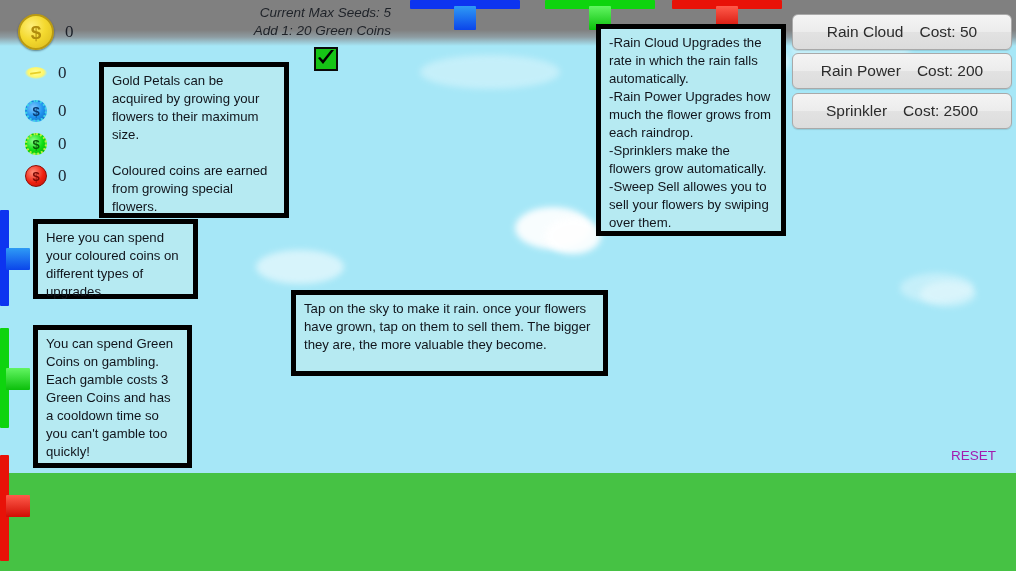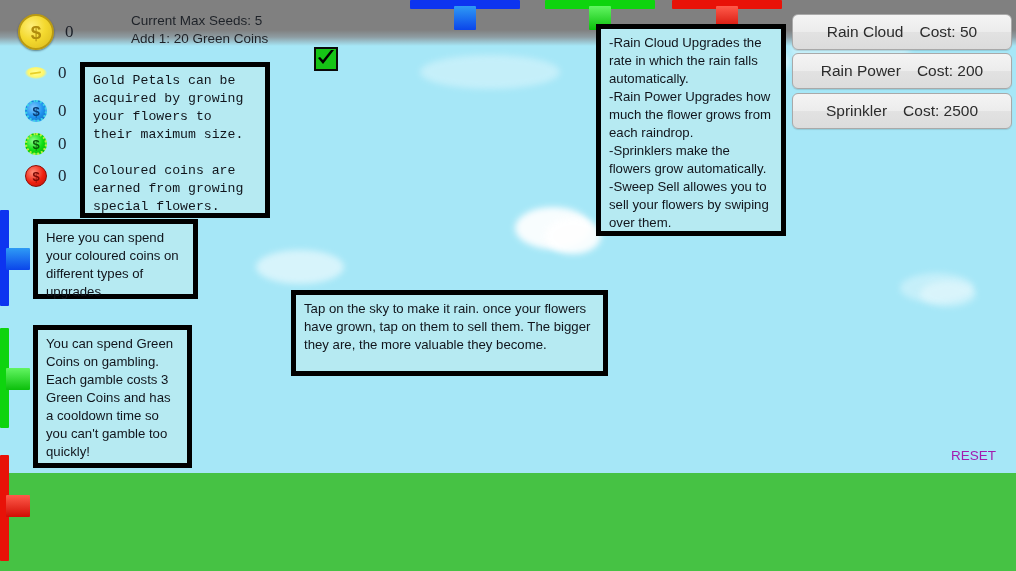--- a/index.html
+++ b/index.html
@@ -122,25 +122,27 @@
     font-size: 17px;
     color: #1d2430;
     font-family: "Liberation Serif", serif;
   }
   .cur-val.on-grey { color: #1c2028; }
 
   
   .seedinfo {
     position: absolute;
     right: 625px;
-    top: 12px;
+    top: 4px;
     width: 260px;
+    text-align: right;
     font-size: 13.5px;
     color: #1e2228;
     line-height: 18px;
+    font-style: italic;
   }
   .checkmark {
     position: absolute;
     left: 314px; top: 47px;
     width: 24px; height: 24px;
     background: #16c416;
     border: 2px solid #0a0a0a;
   }
   .checkmark svg { display: block; }
 
@@ -310,21 +312,21 @@
   </div>
   <div class="upg-btn" style="left:792px; top:53px;">
     <span>Rain Power</span>
     <span>Cost: 200</span>
   </div>
   <div class="upg-btn" style="left:792px; top:93px;">
     <span>Sprinkler</span>
     <span>Cost: 2500</span>
   </div>
 
-  <div class="infobox" style="left:80px; top:62px; width:190px; height:156px;font-family:Liberation Mono, monospace;">Gold Petals can be acquired by growing your flowers to their maximum size.
+  <div class="infobox" style="left:99px; top:62px; width:190px; height:156px;">Gold Petals can be acquired by growing your flowers to their maximum size.
 
 Coloured coins are earned from growing special flowers.</div>
 
 
   <div class="infobox" style="left:596px; top:24px; width:190px; height:212px;">-Rain Cloud Upgrades the rate in which the rain falls automatically.
 -Rain Power Upgrades how much the flower grows from each raindrop.
 -Sprinklers make the flowers grow automatically.
 -Sweep Sell allowes you to sell your flowers by swiping over them.</div>
 
   <div class="infobox" style="left:33px; top:219px; width:165px; height:80px;">Here you can spend your coloured coins on different types of upgrades</div>

